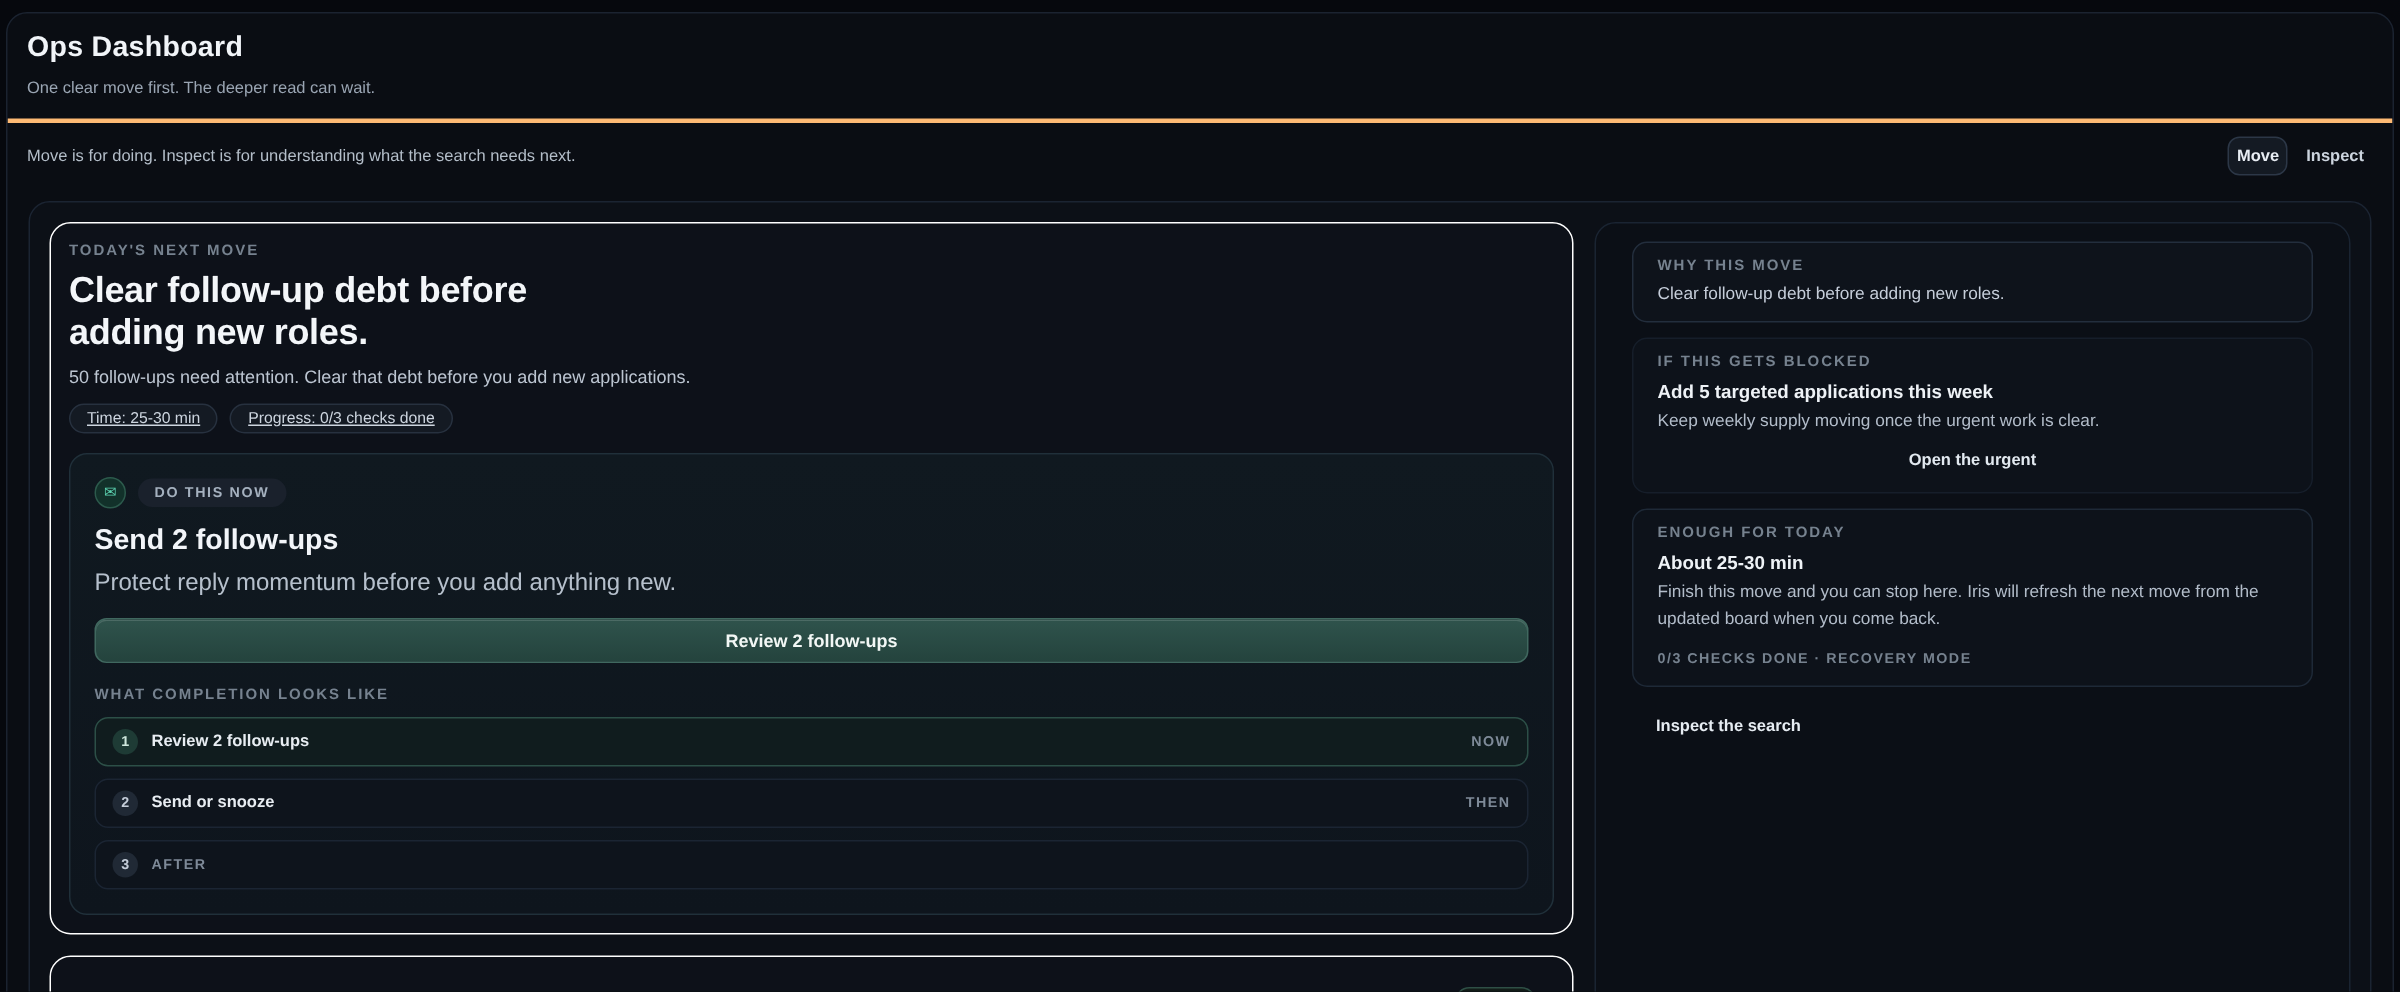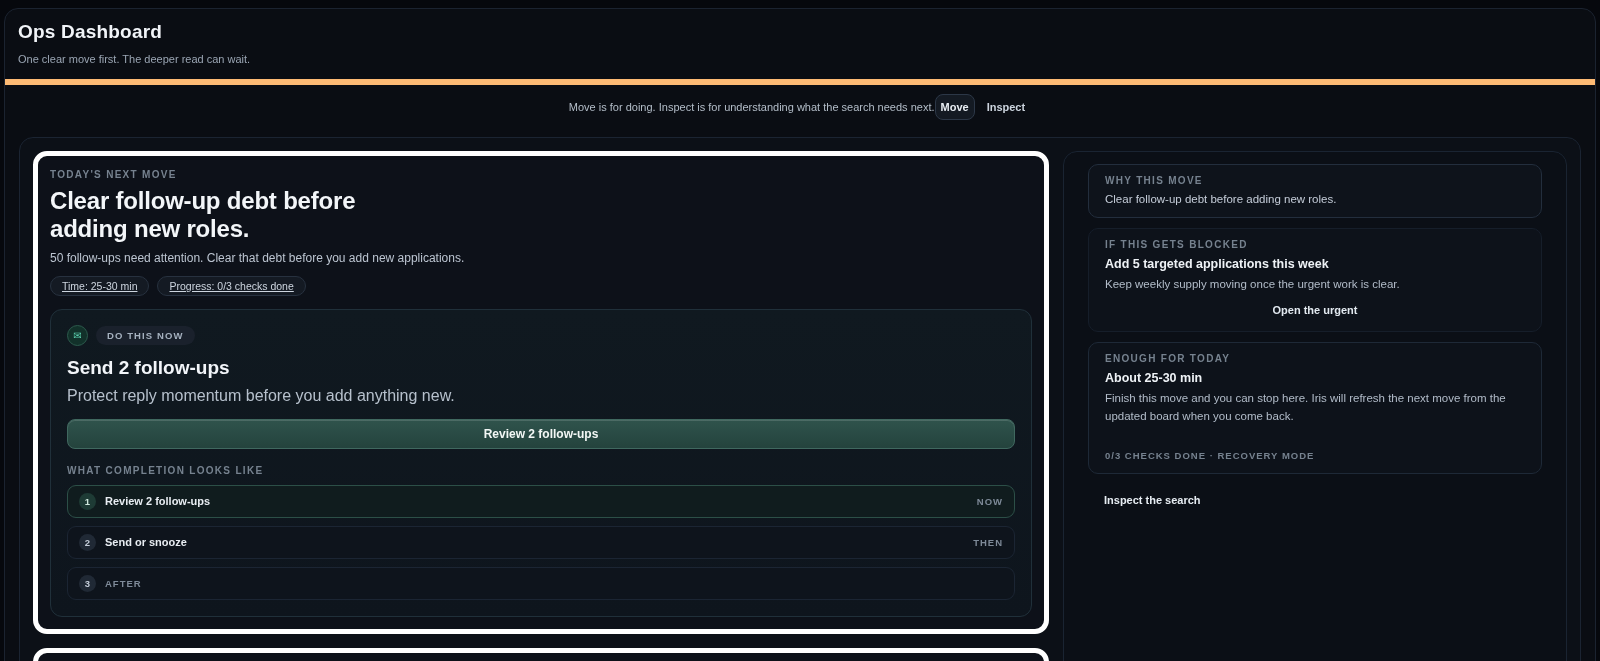--- a/index.html
+++ b/index.html
@@ -16,23 +16,23 @@
     background:#0a0d13;
     border:1px solid #1b2330;
     border-radius:14px;
     overflow:hidden;
   }
   
   .app-header { padding:12px 13px 14px; }
   .app-title { margin:0 0 10px; font-size:19px; font-weight:bold; color:#f1f4f8; letter-spacing:.2px; }
   .app-subtitle { font-size:11px; color:#9aa5b3; }
   .toolbar {
-    display:flex; justify-content:center; align-items:center;
+    display:flex; justify-content:space-between; align-items:center;
     padding:9px 13px 11px;
-    border-top:6px solid #fdba74;
+    border-top:3px solid #fdba74;
   }
   .toolbar-hint { font-size:11px; color:#b4bec9; }
   .mode-group { display:flex; align-items:center; gap:6px; }
   .mode-btn {
     font-size:11px; font-weight:bold; color:#e8edf3;
     padding:6px 5px; border-radius:8px; border:1px solid transparent;
     background:transparent; cursor:pointer; font-family:inherit;
   }
   .mode-btn.active { border-color:#2c3747; background:#141a23; }
   .mode-btn.ghost { color:#ccd4de; }
@@ -40,21 +40,21 @@
   .main-panel {
     margin:6px 14px 0;
     border:1px solid #1b2432; border-radius:14px;
     background:#0c1017;
     padding:13px;
     display:flex; gap:14px;
     height:760px;
   }
   .left-col { width:1016px; display:flex; flex-direction:column; gap:14px; }
   .section-card {
-    border:5px solid #ffffff; border-radius:14px;
+    border:1px solid #ffffff; border-radius:14px;
     background:#0d1119;
   }
   .hero-card { padding:13px 12px 12px; }
   .kicker {
     font-size:10px; font-weight:bold; letter-spacing:1.3px;
     color:#76828f; text-transform:uppercase;
   }
   .hero-title {
     margin:7px 0 8px; font-size:24px; line-height:1.16; font-weight:bold;
     color:#f3f6f9; letter-spacing:-.2px;
@@ -130,21 +130,21 @@
   .side-card.bordered { border:1px solid #232e3d; background:#0e131b; }
   .side-card.soft { border:1px solid #161e2a; background:#0d121a; }
   .side-text { margin:7px 0 0; font-size:11.5px; color:#c5cdd9; }
   .side-title { margin:7px 0 5px; font-size:12.5px; font-weight:bold; color:#eef2f6; }
   .side-desc { margin:0; font-size:11.5px; line-height:1.5; color:#b2bcc9; }
   .side-link {
     display:block; margin:10px auto 2px; background:none; border:none;
     font-size:11px; font-weight:bold; color:#e2e9f0; cursor:pointer; font-family:inherit;
   }
   .side-status {
-    margin-top:25px; font-size:9.5px; font-weight:bold; letter-spacing:1px;
+    margin-top:12px; font-size:9.5px; font-weight:bold; letter-spacing:1px;
     color:#76828f; text-transform:uppercase;
   }
   .inspect-link {
     margin-top:14px; background:none; border:none; padding:6px 16px;
     font-size:11px; font-weight:bold; color:#e6ecf2; cursor:pointer;
     font-family:inherit; display:block; text-align:left;
   }
 </style>
 </head>
 <body>

